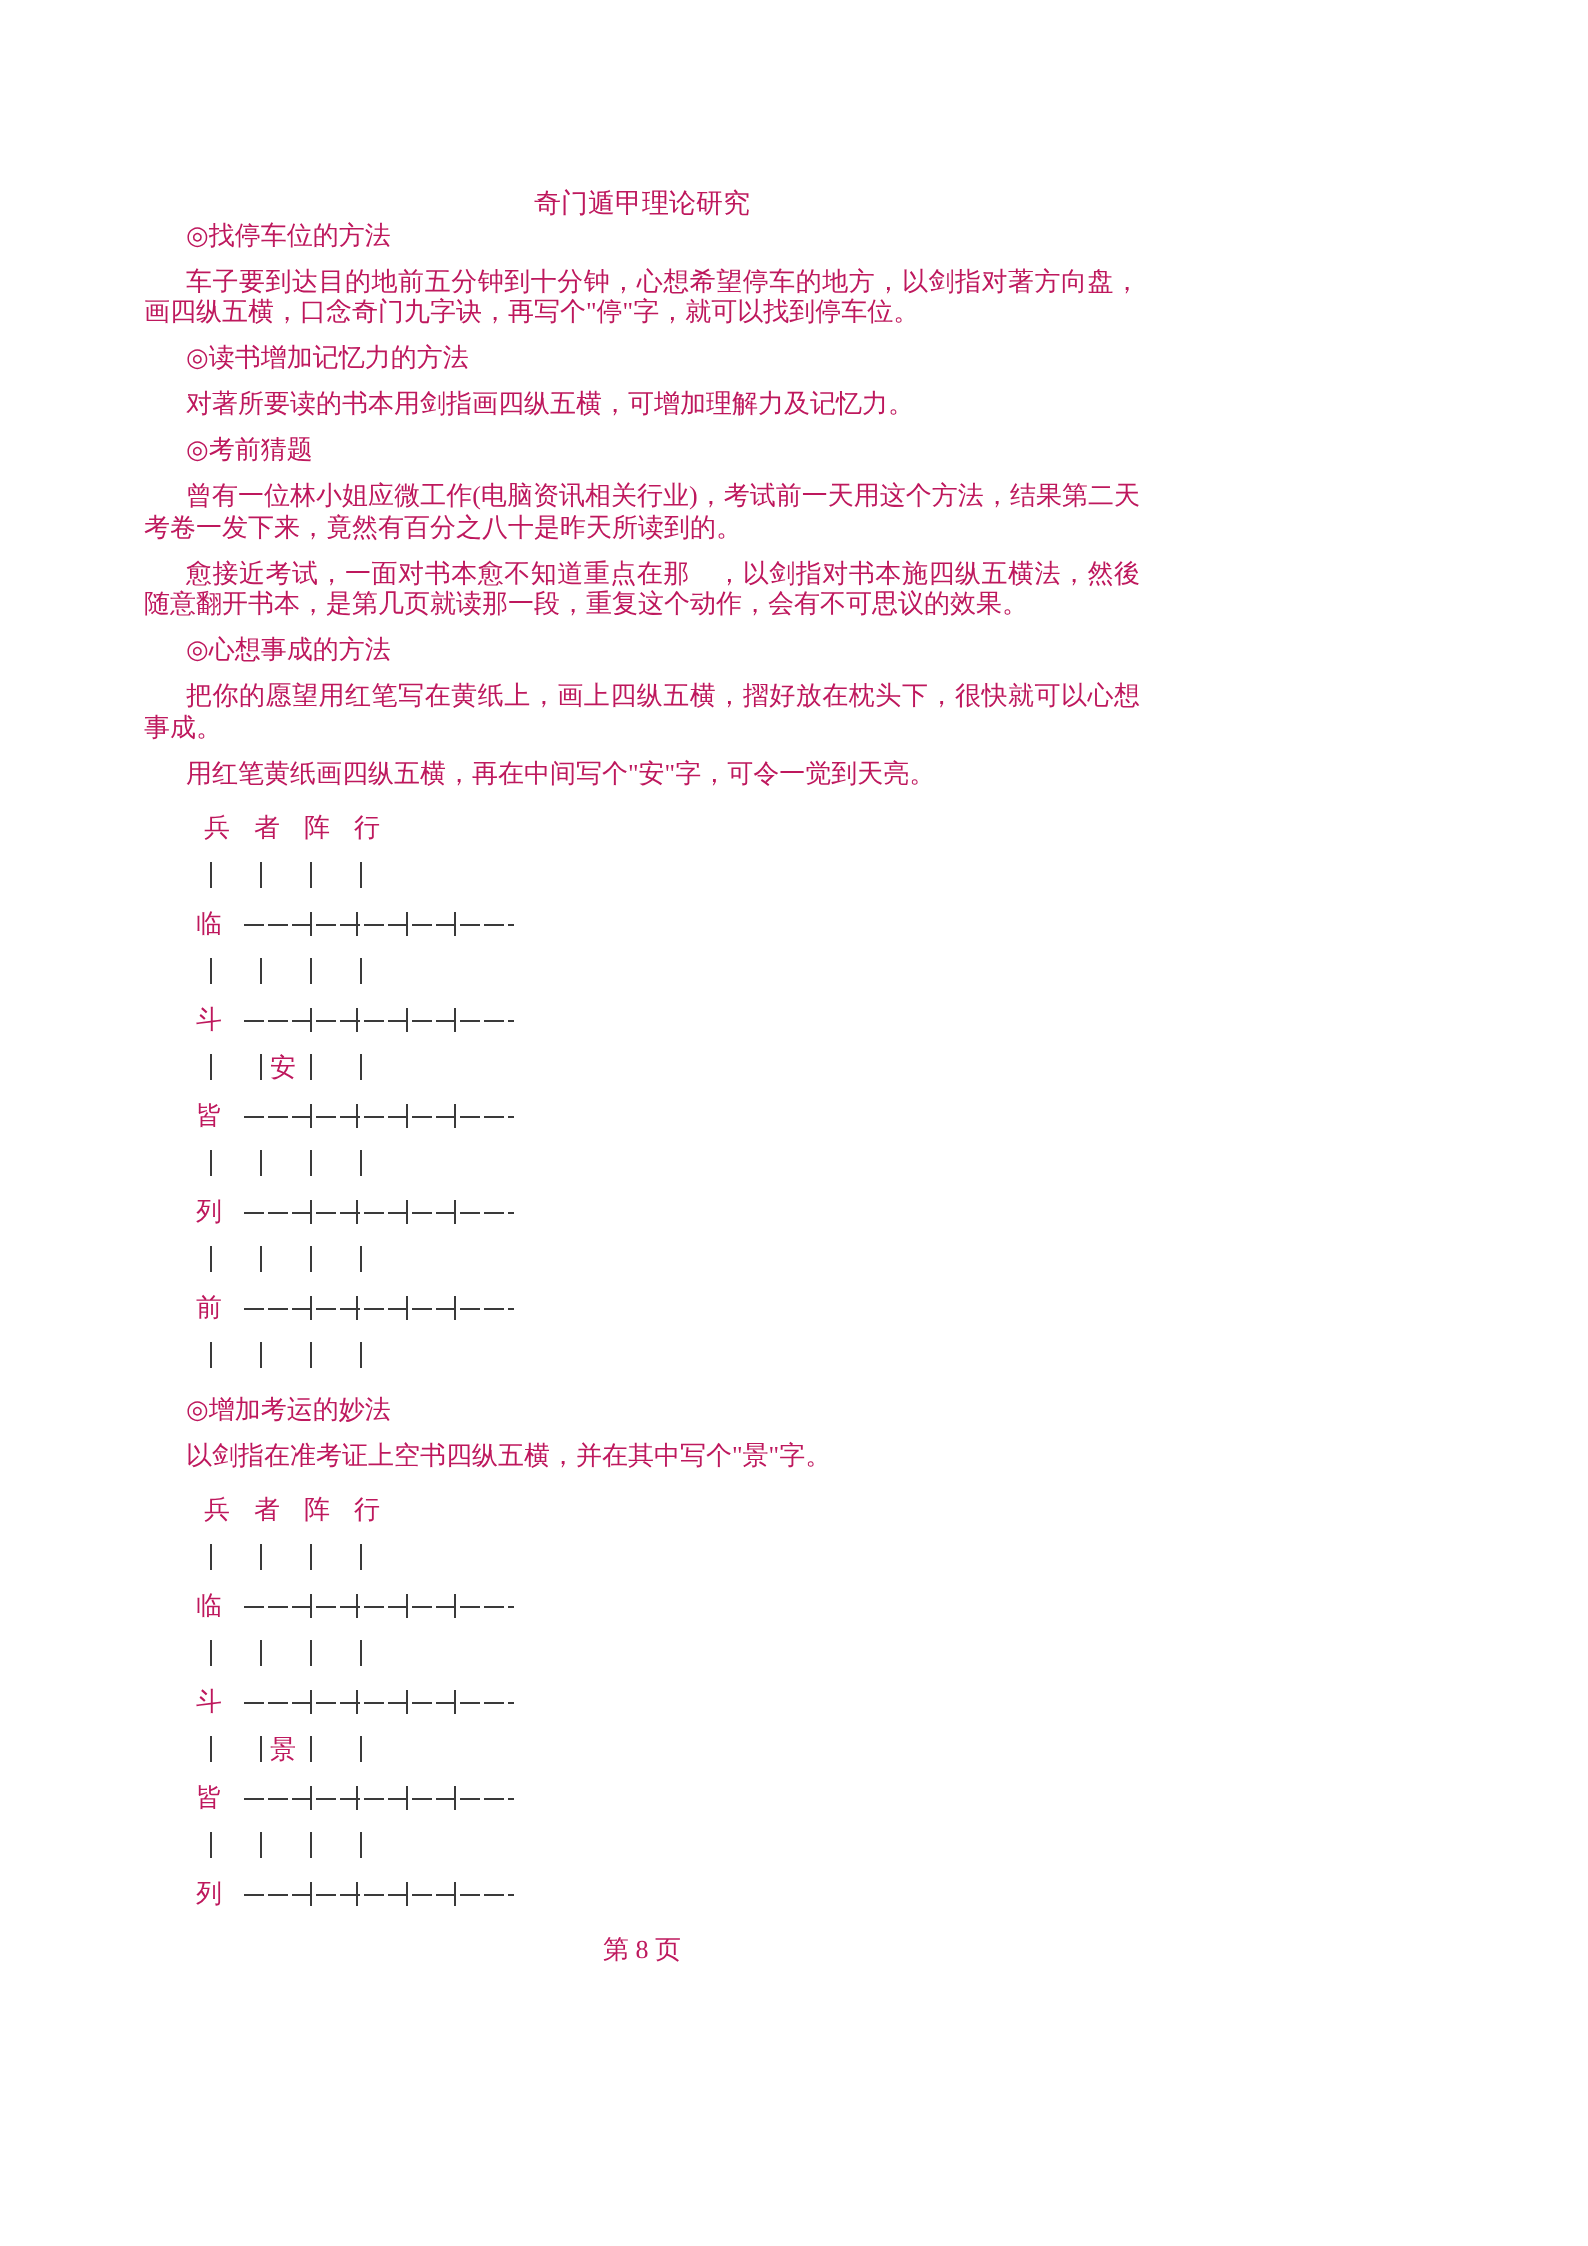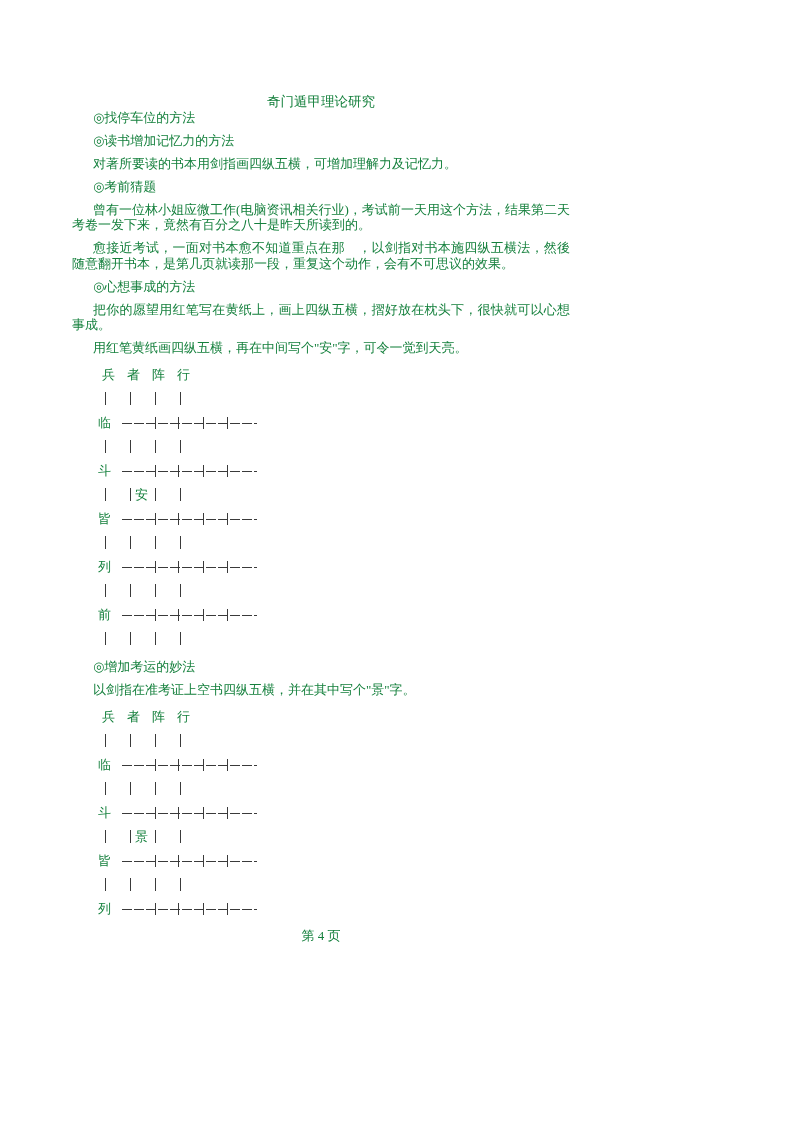--- a/index.html
+++ b/index.html
@@ -2,21 +2,21 @@
 <html><head>
 <meta charset="utf-8">
 <style>
   html, body { margin: 0; padding: 0; background: #ffffff; }
   .page {
     position: relative;
     box-sizing: border-box;
     width: 642px;
     height: 1123px;
     background: #ffffff;
-    color: #15803d;
+    color: #be185d;
     font-family: "Liberation Serif", "DejaVu Serif", serif;
     font-size: 13px;
     line-height: 15.5px;
     padding: 94px 72px 0 72px;
     overflow: hidden;
   }
   .title {
     font-size: 13.5px;
     font-weight: normal;
     text-align: center;
@@ -54,20 +54,21 @@
   .footer { text-align: center; margin-top: 7.5px; }
 </style>
 </head>
 <body>
 
 <div class="page">
 
   <h1 class="title">奇门遁甲理论研究</h1>
 
   <div class="sec-head first">◎找停车位的方法</div>
+  <p class="para">车子要到达目的地前五分钟到十分钟，心想希望停车的地方，以剑指对著方向盘，画四纵五横，口念奇门九字诀，再写个"停"字，就可以找到停车位。</p>
 
   <div class="sec-head">◎读书增加记忆力的方法</div>
   <p class="para">对著所要读的书本用剑指画四纵五横，可增加理解力及记忆力。</p>
 
   <div class="sec-head">◎考前猜题</div>
   <p class="para">曾有一位林小姐应微工作(电脑资讯相关行业)，考试前一天用这个方法，结果第二天考卷一发下来，竟然有百分之八十是昨天所读到的。</p>
   <p class="para">愈接近考试，一面对书本愈不知道重点在那　，以剑指对书本施四纵五横法，然後随意翻开书本，是第几页就读那一段，重复这个动作，会有不可思议的效果。</p>
 
 
   <div class="sec-head">◎心想事成的方法</div>
@@ -232,15 +233,15 @@
       <span class="dlabel">列</span>
       <span class="hline">
           <i class="tick t0"></i>
           <i class="tick t1"></i>
           <i class="tick t2"></i>
           <i class="tick t3"></i>
         </span>
     </div>
   </div>
 
-  <div class="footer">第 4 页</div>
+  <div class="footer">第 8 页</div>
 
 </div>
 
 </body></html>

